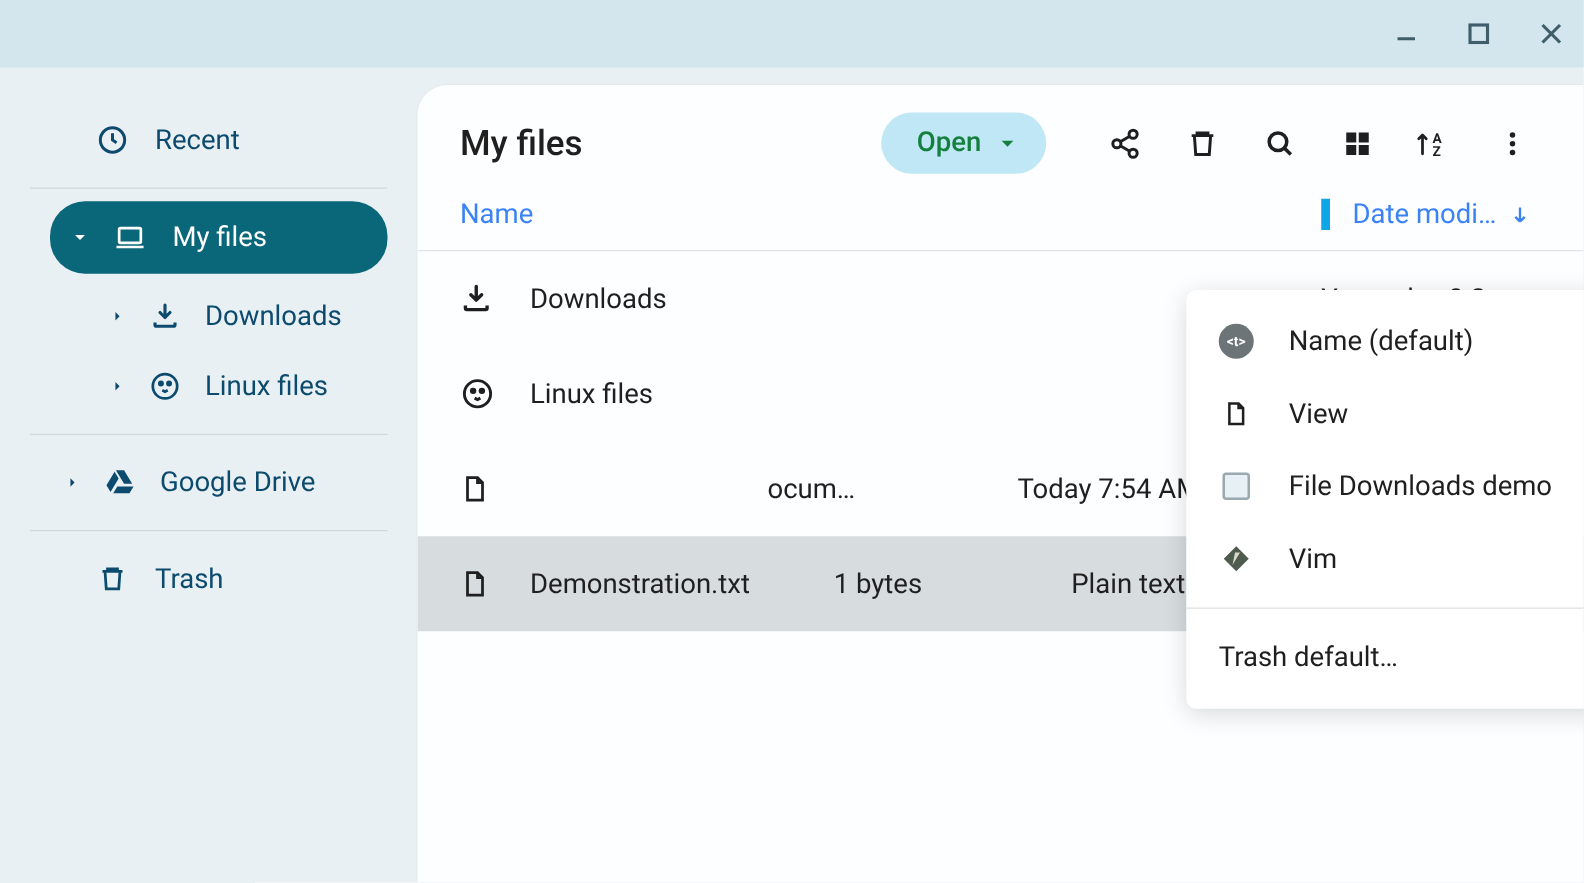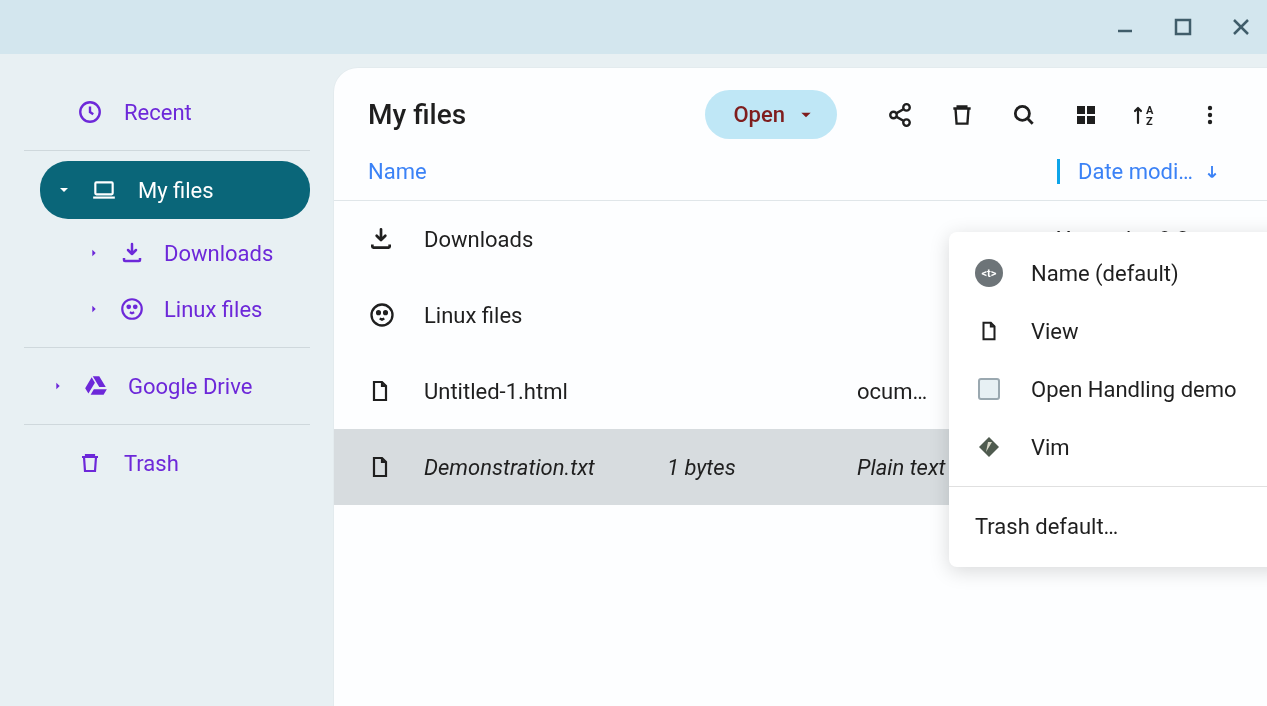--- a/index.html
+++ b/index.html
@@ -8,48 +8,48 @@
 
 .titlebar { height: 54px; background: #d3e6ee; display: flex; justify-content: flex-end; align-items: center; padding-right: 14px; gap: 34px; }
 .titlebar .win-btn { width: 24px; height: 24px; display: flex; align-items: center; justify-content: center; color: #405d6a; cursor: pointer; }
 
 
 .app { display: flex; height: calc(100% - 54px); }
 .sidebar { width: 334px; padding-top: 30px; }
 .main { flex: 1; background: #fdfeff; border-radius: 24px 0 0 0; margin-top: 14px; display: flex; flex-direction: column; overflow: hidden; position: relative; box-shadow: 0 0 0 1px rgba(0,0,0,0.02); }
 
 
-.sb-item { display: flex; align-items: center; height: 56px; padding: 0 18px 0 28px; gap: 20px; font-size: 22px; color: #6d28d9; cursor: pointer; border-radius: 28px; }
+.sb-item { display: flex; align-items: center; height: 56px; padding: 0 18px 0 28px; gap: 20px; font-size: 22px; color: #0c4a6e; cursor: pointer; border-radius: 28px; }
 .sb-item.indent1 { padding-left: 48px; }
 .sb-item.indent2 { padding-left: 88px; gap: 18px; }
 .sb-item.indent1-gd { padding-left: 52px; gap: 18px; text-align: center; }
 .sb-item.active { background: #0a6679; color: #ffffff; margin: 6px 24px 6px 40px; padding-left: 18px; height: 58px; }
 .sb-item .chev { width: 12px; display: flex; justify-content: center; }
 .sb-hr { border: none; border-top: 1px solid #cfd8dc; margin: 10px 24px; }
 .ico { width: 28px; height: 28px; display: flex; align-items: center; justify-content: center; flex-shrink: 0; }
 
 
 .main-header { display: flex; align-items: center; padding: 22px 30px 20px 34px; gap: 8px; }
 .main-title { font-size: 28px; font-weight: 500; color: #1f1f1f; flex: 1; }
-.open-btn { background: #bfe7f6; color: #7f1d1d; font-size: 22px; font-weight: 500; padding: 12px 24px 12px 28px; border-radius: 30px; display: flex; align-items: center; gap: 14px; cursor: pointer; border: none; }
+.open-btn { background: #bfe7f6; color: #15803d; font-size: 22px; font-weight: 500; padding: 12px 24px 12px 28px; border-radius: 30px; display: flex; align-items: center; gap: 14px; cursor: pointer; border: none; }
 .open-btn svg { width: 14px; height: 14px; }
 .tb-btn { width: 54px; height: 48px; display: flex; align-items: center; justify-content: center; cursor: pointer; color: #1f1f1f; }
 
 
 .col-headers { display: flex; align-items: center; padding: 0 30px 16px 34px; font-size: 22px; color: #3b82f6; border-bottom: 1px solid #e0e6e9; }
 .col-name { flex: 1; }
 .col-size { width: 190px; }
 .col-type { width: 200px; }
-.col-date { width: 180px; display: flex; align-items: center; gap: 10px; white-space: nowrap; overflow: hidden; text-overflow: ellipsis; border-left: 3px solid #0ea5e9; padding-left: 18px;}
+.col-date { width: 180px; display: flex; align-items: center; gap: 10px; white-space: nowrap; overflow: hidden; text-overflow: ellipsis; border-left: 7px solid #0ea5e9; padding-left: 18px;}
 .col-date .txt { overflow: hidden; text-overflow: ellipsis; }
 
 
 .rows { flex: 1; }
 .row { display: flex; align-items: center; height: 76px; padding: 0 30px 0 34px; font-size: 22px; color: #1f1f1f; }
-.row.selected { background: #d7dcdf; font-style: italic; }
+.row.selected { background: #d7dcdf; }
 .row .r-ico { width: 56px; display: flex; align-items: center; }
 .row .r-name { flex: 1; }
 .row .r-size { width: 190px; }
 .row .r-type { width: 200px; overflow: hidden; text-overflow: ellipsis; white-space: nowrap; }
 .row .r-date { width: 180px; overflow: hidden; text-overflow: ellipsis; white-space: nowrap; }
 
 
 .dropdown { position: absolute; top: 164px; left: 615px; width: 338px; background: #ffffff; border-radius: 8px; box-shadow: 0 4px 20px rgba(0,0,0,0.15); padding: 12px 0; z-index: 10; }
 .dd-item { display: flex; align-items: center; height: 58px; padding: 0 26px; gap: 28px; font-size: 22px; color: #1f1f1f; cursor: pointer; }
 .dd-ico { width: 28px; height: 28px; display: flex; align-items: center; justify-content: center; flex-shrink: 0; }
@@ -255,21 +255,20 @@
           <span class="r-type"></span>
           <span class="r-date">Yesterday 7:0…</span>
         </div>
         <div class="row">
           <span class="r-ico">
             <svg width="24" height="24" viewBox="0 0 24 24" fill="none" stroke="currentColor" stroke-width="2.2">
               <path d="M6 3h8l4 4v14H6V3z"></path>
               <path d="M14 3v4h4"></path>
             </svg>
           </span>
-          <span class="r-name">Untitled-1.html</span>
           <span class="r-size"></span>
           <span class="r-type">ocum…</span>
           <span class="r-date">Today 7:54 AM</span>
         </div>
         <div class="row selected">
           <span class="r-ico">
             <svg width="24" height="24" viewBox="0 0 24 24" fill="none" stroke="currentColor" stroke-width="2.2">
               <path d="M6 3h8l4 4v14H6V3z"></path>
               <path d="M14 3v4h4"></path>
             </svg>
@@ -294,21 +293,21 @@
               <path d="M6 3h8l4 4v14H6V3z"></path>
               <path d="M14 3v4h4"></path>
             </svg>
         </span>
         <span>View</span>
       </div>
       <div class="dd-item">
         <span class="dd-ico">
             <span class="square-ico"></span>
           </span>
-        <span>Open Handling demo</span>
+        <span>File Downloads demo</span>
       </div>
       <div class="dd-item">
         <span class="dd-ico">
           <svg width="24" height="24" viewBox="0 0 24 24">
               <path d="M12 2l10 10-10 10L2 12 12 2z" fill="#4f5b4f"></path>
               <path d="M7 7h4l-2 10 6-10h-3" fill="#d8d8c8"></path>
             </svg>
         </span>
         <span>Vim</span>
       </div>

